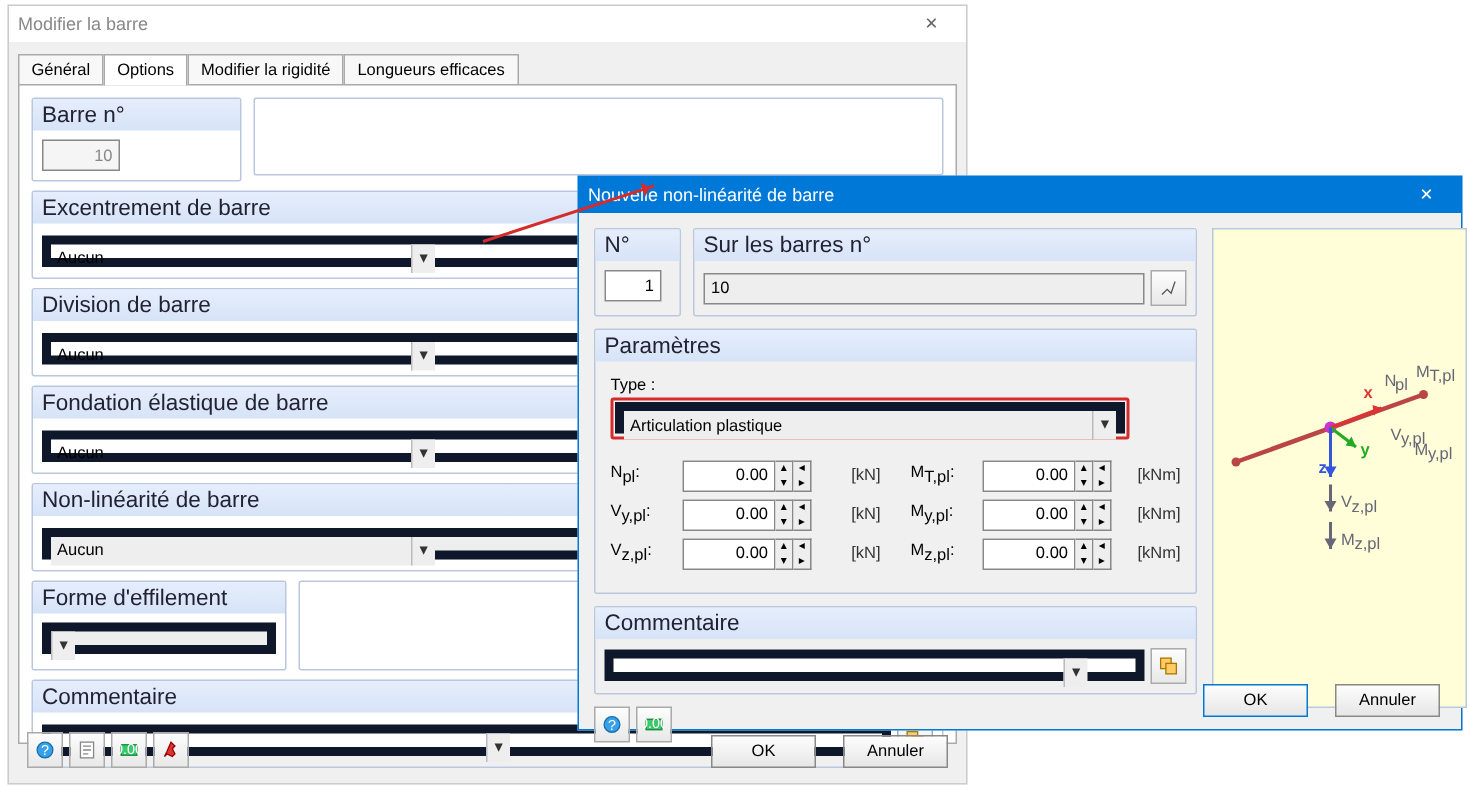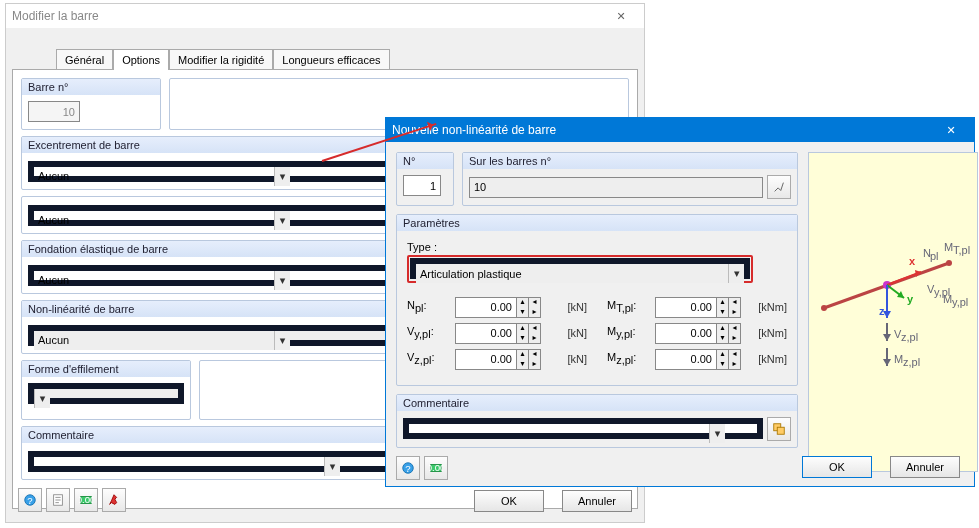--- a/index.html
+++ b/index.html
@@ -9,28 +9,28 @@
 .win1 { left: 5px; top: 3px; width: 640px; height: 520px; }
 .win2 { left: 385px; top: 117px; width: 590px; height: 370px; border-color: #0078d7; }
 
 .titlebar { height: 24px; display: flex; align-items: center; padding: 0 6px; background: #fff; }
 .win2 .titlebar { background: #0078d7; color: #fff; }
 .titlebar .title { flex: 1; font-size: 12px; color: #888; }
 .win2 .titlebar .title { color: #fff; }
 .closebtn { width: 34px; height: 22px; text-align: center; line-height: 22px; color: #666; }
 .win2 .closebtn { color: #fff; }
 
-.tabs { display: flex; padding: 20px 6px 0 6px; background: #f0f0f0; margin-left: 44px; }
+.tabs { display: flex; padding: 7px 6px 0 6px; background: #f0f0f0; }
 .tab { padding: 4px 8px; border: 1px solid #aaa; border-bottom: none; margin-right: 0; background: #f8f8f8; position: relative; top: 1px; }
 .tab.active { background: #fff; z-index: 2; }
 .tabcontent { border: 1px solid #aaa; background: #fff; margin: 0 6px 6px 6px; padding: 8px; height: 440px; position: relative; }
 
 .row2col { display: flex; gap: 8px; margin-bottom: 6px; }
 .fieldset { border: 1px solid #b9c8de; border-radius: 2px; }
-.fieldset .legend { background: linear-gradient(#e6eefc,#d6e3f7); padding: 2px 6px; font-size: 11px; color: #223; }
+.fieldset .legend { background: linear-gradient(#e6eefc,#d6e3f7); padding: 2px 6px; font-size: 15px; color: #223; }
 .fieldset .body { padding: 6px; display: flex; align-items: center; gap: 4px; }
 
 .combo { display: inline-flex; border: 6px solid #0f172a; background: #fff; height: 21px; }
 .combo input { border: none; height: 19px; padding: 0 4px; outline: none; background: transparent; }
 .combo .arrow { width: 16px; height: 19px; text-align: center; line-height: 19px; color: #333; background: #eee; border-left: 1px solid #bbb; }
 
 .numinput { border: 1px solid #888; height: 21px; padding: 0 4px; text-align: right; width: 52px; background: #fff; }
 .numinput:disabled { background: #f5f5f5; color: #888; }
 
 .iconbtn { width: 24px; height: 24px; border: 1px solid #aaa; background: linear-gradient(#fdfdfd,#e8e8e8); display: inline-flex; align-items: center; justify-content: center; }
@@ -105,20 +105,21 @@
           </span>
         <span class="iconbtn">
             <svg viewBox="0 0 16 16">
               <rect x="2" y="2" width="12" height="12" fill="none" stroke="#888"></rect>
             </svg>
           </span>
       </div>
     </div>
 
     <div class="fieldset" style="margin-bottom:6px">
+      <div class="legend">Division de barre</div>
       <div class="body">
         <div class="combo" style="flex:1">
           <input style="width: 240px;" value="Aucun">
           <span class="arrow">▾</span>
         </div>
         <span class="iconbtn">
             <svg viewBox="0 0 16 16">
               <rect x="2" y="3" width="10" height="10" fill="#fff" stroke="#b80"></rect>
               <path d="M10 2 l4 0 l0 4" fill="#fc0"></path>
             </svg>

